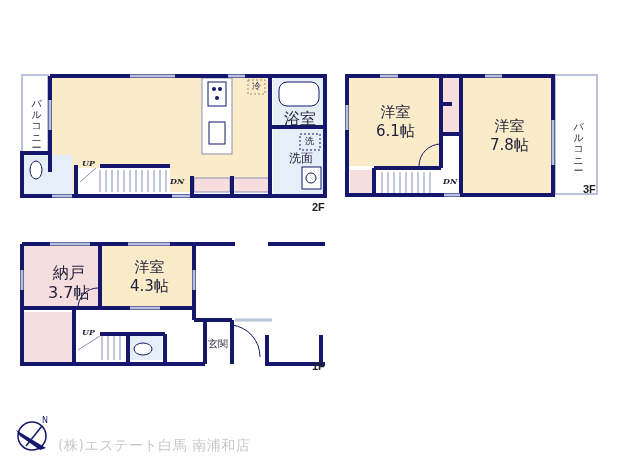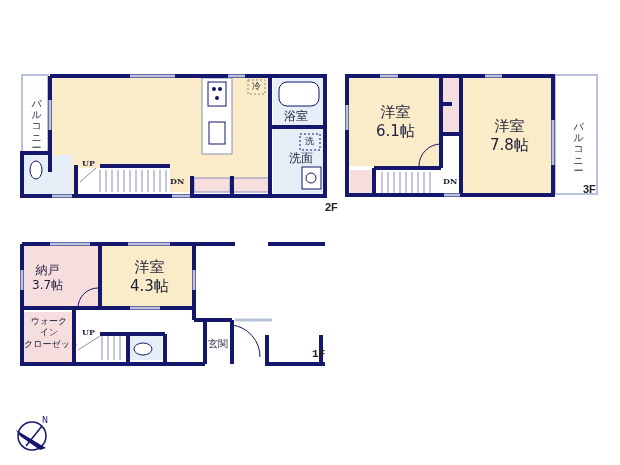--- a/index.html
+++ b/index.html
@@ -2,21 +2,21 @@
 <html><head>
 <meta charset="utf-8">
 <style>
   html,body{margin:0;padding:0;background:#ffffff;}
   body{width:620px;height:465px;position:relative;overflow:hidden;font-family:"DejaVu Sans","Liberation Sans",sans-serif;}
   #plan{position:absolute;left:0;top:0;width:620px;height:465px;}
   .lbl{position:absolute;color:#1f1f3a;text-align:center;line-height:1.25;white-space:nowrap;}
   .lbl .big{font-size:15px;}
   .floor-tag{position:absolute;font-size:11px;font-weight:bold;color:#222;font-family:"Liberation Sans",sans-serif;}
   .vtxt{position:absolute;writing-mode:vertical-rl;font-size:10px;color:#1f1f3a;letter-spacing:1px;}
-  .it{position:absolute;font-size:8px;font-weight:bold;color:#1f1f3a;font-family:"DejaVu Serif",serif;}
+  .it{position:absolute;font-size:8px;font-style:italic;font-weight:bold;color:#1f1f3a;font-family:"DejaVu Serif",serif;}
   .footer{position:absolute;left:58px;top:437px;font-size:14px;color:#c8c8c8;letter-spacing:0.5px;}
 </style>
 </head>
 <body>
 
 <div id="plan">
 <svg width="620" height="465" viewBox="0 0 620 465" xmlns="http://www.w3.org/2000/svg">
 
   <g>
 
@@ -158,64 +158,60 @@
       <line x1="194" y1="270" x2="194" y2="290"></line>
       <line x1="130" y1="308" x2="160" y2="308"></line>
       <line x1="235" y1="320" x2="272" y2="320"></line>
     </g>
     <path d="M232,325 A32,32 0 0 1 260,357" fill="none" stroke="#14176b" stroke-width="1"></path>
     <path d="M78,308 A20,20 0 0 1 98,288" fill="none" stroke="#14176b" stroke-width="1"></path>
   </g>
 </svg>
 
   
-  <div class="lbl small" style="left:284px;top:109px;font-size:12px;">浴室</div>
+  <div class="lbl small" style="left:284px;top:109px;font-size:16px;">浴室</div>
   <div class="lbl small" style="left:289px;top:151px;font-size:12px;">洗面</div>
   <div class="vtxt" style="left:29px;top:92px;">バルコニー</div>
   <div class="lbl" style="left:252px;top:81px;font-size:9px;">冷</div>
   <div class="lbl" style="left:305px;top:136px;font-size:9px;">洗</div>
   <div class="it" style="left:82px;top:158px;">UP</div>
   <div class="it" style="left:170px;top:176px;">DN</div>
-  <div class="floor-tag" style="left:312px;top:201px;margin-left:13px;">2F</div>
+  <div class="floor-tag" style="left:312px;top:201px;">2F</div>
 
   
   <div class="lbl" style="left:376px;top:103px;">
     <div class="big">洋室</div>
     <div class="big">6.1帖</div>
   </div>
   <div class="lbl" style="left:490px;top:117px;">
     <div class="big">洋室</div>
     <div class="big">7.8帖</div>
   </div>
   <div class="vtxt" style="left:571px;top:115px;">バルコニー</div>
   <div class="it" style="left:443px;top:176px;">DN</div>
   <div class="floor-tag" style="left:583px;top:183px;">3F</div>
 
   
-  <div class="lbl" style="left:32px;top:263px;font-size:12px;">
+  <div class="lbl" style="left:48px;top:263px;font-size:16px;">
     <div>納戸</div>
     <div>3.7帖</div>
   </div>
   <div class="lbl" style="left:130px;top:258px;">
     <div class="big">洋室</div>
     <div class="big">4.3帖</div>
   </div>
-  <div class="lbl" style="left:24px;top:316px;font-size:9px;width:50px;">
-    <div>ウォーク</div>
-    <div>イン</div>
-    <div>クローゼット</div>
-  </div>
   <div class="lbl" style="left:208px;top:338px;font-size:10px;text-align:center;">玄関</div>
   <div class="it" style="left:82px;top:327px;">UP</div>
-  <div class="floor-tag" style="left:312px;top:348px;font-family:Liberation Mono, monospace;">1F</div>
+  <div class="floor-tag" style="left:312px;top:360px;">1F</div>
 
   
   <div style="position:absolute;left:12px;top:418px;width:40px;height:36px;">
     <svg width="40" height="36" viewBox="0 0 40 36">
       <circle cx="20" cy="18" r="14" fill="none" stroke="#14176b" stroke-width="1.5"></circle>
       <path d="M4,12 L34,30 L28,32 L8,18 Z" fill="#14176b"></path>
       <line x1="14" y1="28" x2="30" y2="8" stroke="#14176b" stroke-width="1.5"></line>
     </svg>
     <span style="position:absolute;left:30px;top:-2px;font-size:8px;color:#14176b;">N</span>
   </div>
 
   
+  <div class="footer">(株)エステート白馬 南浦和店</div>
 </div>
 
 </body></html>

